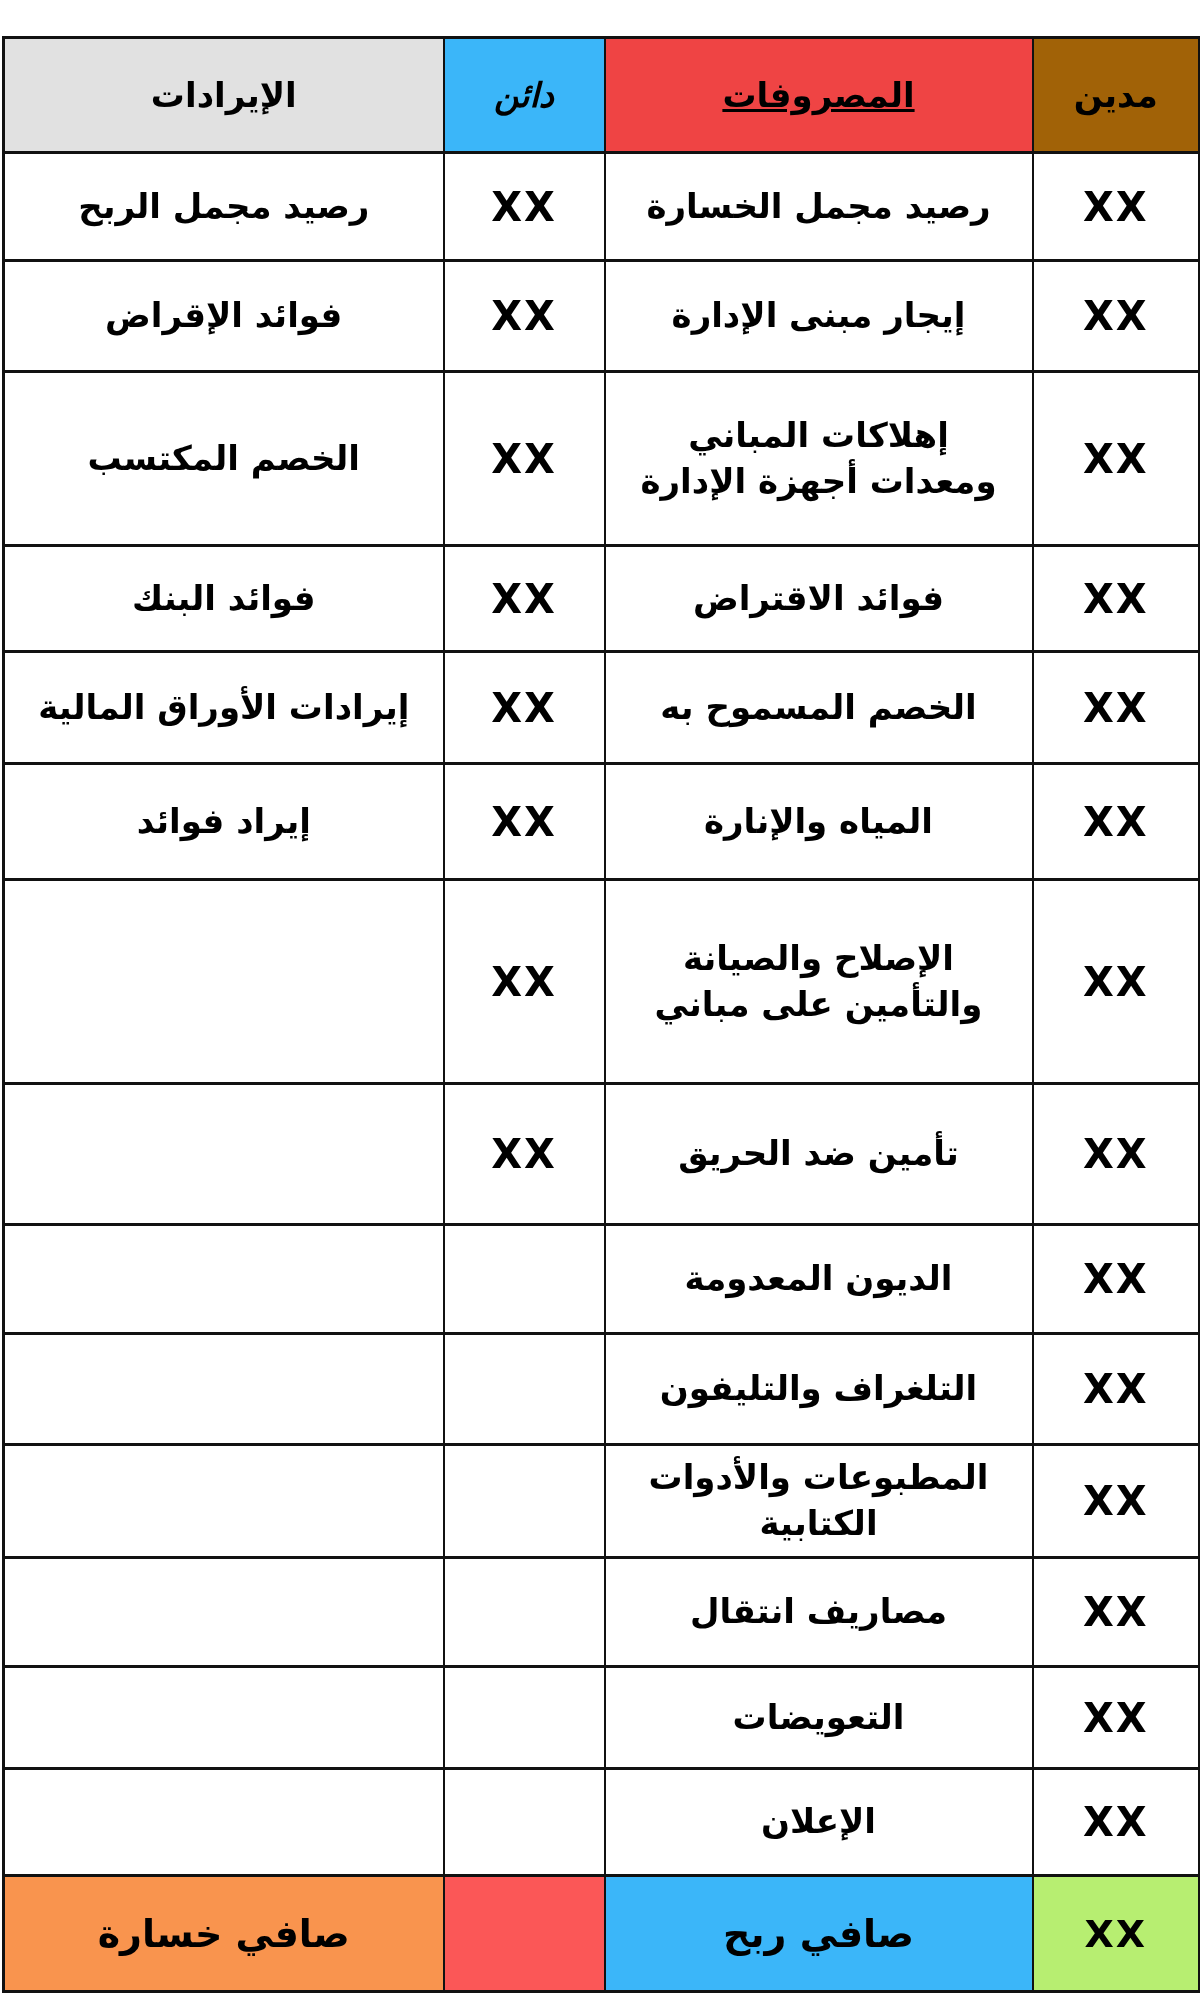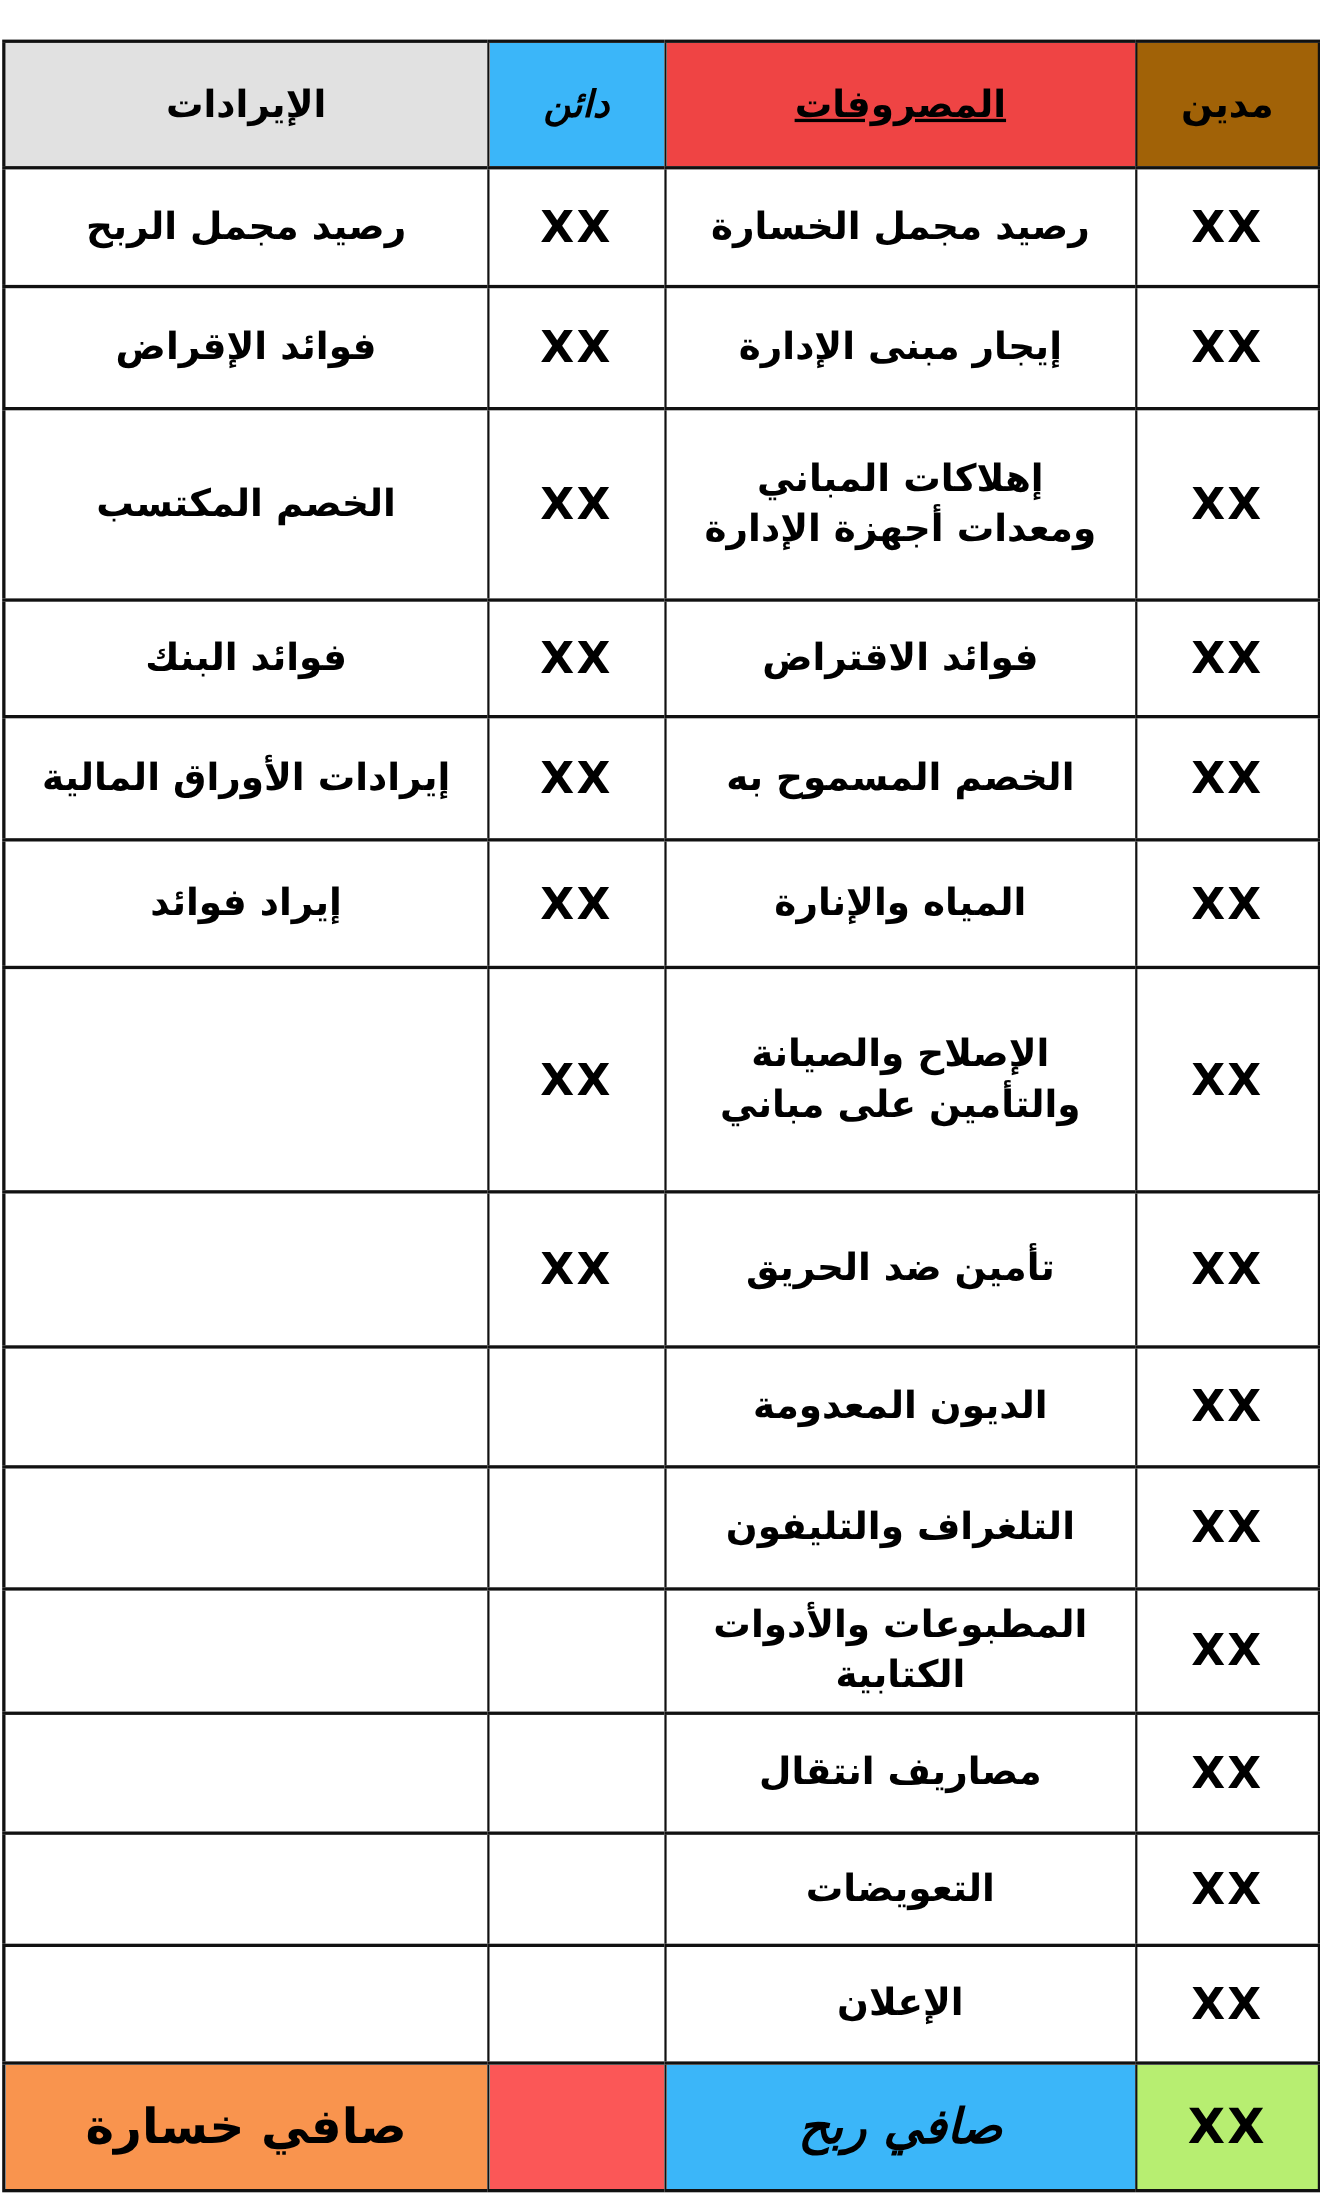--- a/index.html
+++ b/index.html
@@ -32,21 +32,21 @@
     font-weight: bold;
     color: #000;
     overflow: hidden;
     padding: 0 14px;
     box-sizing: border-box;
   }
   table.ledger { border: 3px solid #111; }
   tr.header-row { height: 115px; }
   tr.header-row th { font-size: 34px; }
   tr.footer-row { height: 116px; }
-  tr.footer-row td { font-size: 44px; }
+  tr.footer-row td { font-size: 38px; }
   td.label-cell { font-size: 34px; line-height: 1.35; }
   td.value-cell { font-size: 40px; letter-spacing: 2px; }
 </style>
 </head>
 <body>
 
 <div class="sheet">
   <table class="ledger">
     <colgroup>
       <col style="width:167px">
@@ -144,19 +144,19 @@
         <tr class="data-row" style="height: 107px;">
     <td class="value-cell">XX</td>
     <td class="label-cell">الإعلان</td>
     <td class="value-cell"></td>
     <td class="label-cell"></td>
   </tr>
       </tbody>
     <tfoot>
       <tr class="footer-row">
         <td class="value-cell" style="background: rgb(183, 238, 113);">XX</td>
-        <td style="background: rgb(59, 182, 249); font-style: italic;">صافي ربح</td>
+        <td style="background: rgb(59, 182, 249);">صافي ربح</td>
         <td style="background: rgb(251, 87, 87);"></td>
         <td style="background: rgb(249, 148, 78);">صافي خسارة</td>
       </tr>
     </tfoot>
   </table>
 </div>
 
 </body></html>

